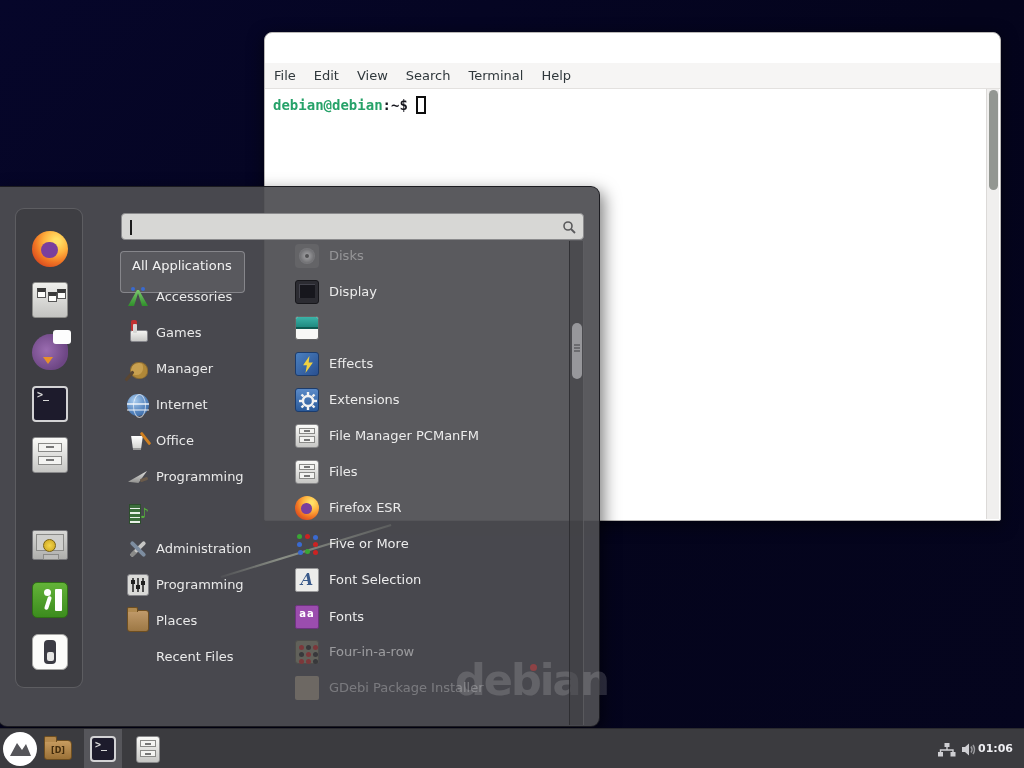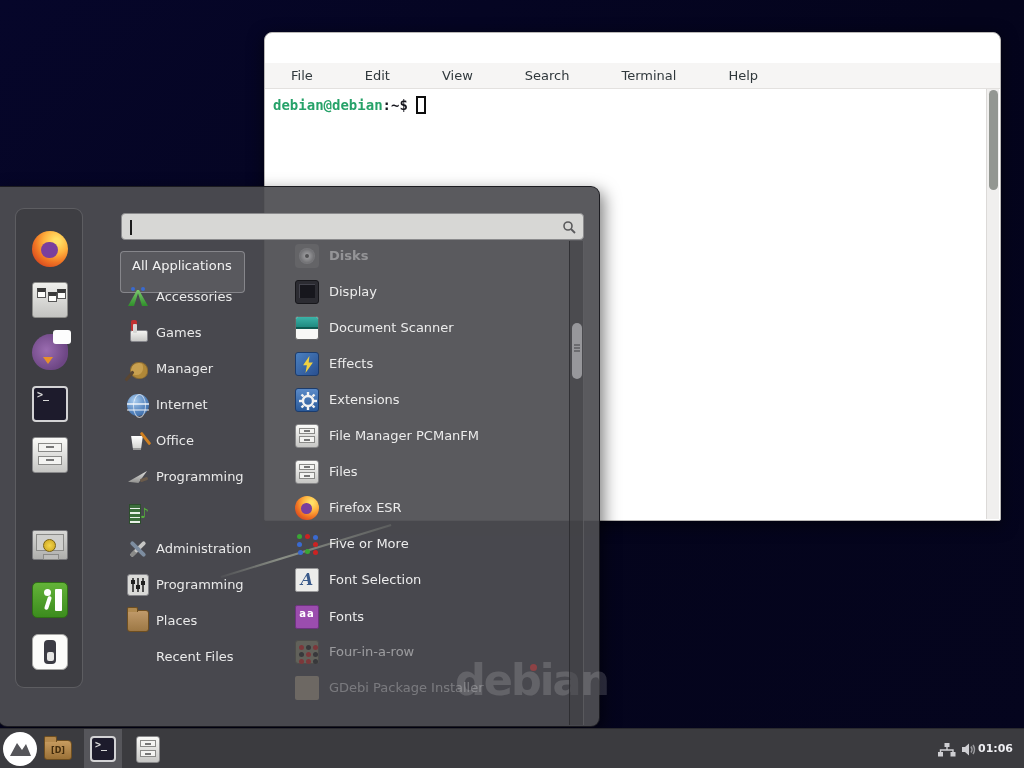--- a/index.html
+++ b/index.html
@@ -21,21 +21,21 @@
   .win-title { position:absolute; left:0; right:0; top:0; height:30px; line-height:30px;
     text-align:center; font-size:13px; font-weight:bold; color:#2f373b; }
   .wbtn { position:absolute; top:7px; width:16px; height:16px; text-align:center;
     color:#46535d; cursor:default; }
   .wbtn-min  { left:644px; } .wbtn-max { left:678px; } .wbtn-close { left:712px; }
   .glyph-min { position:absolute; left:4px; top:9px; width:8px; height:3px; background:#46535d; }
   .glyph-max { position:absolute; left:4px; top:4px; width:9px; height:8px; border:2px solid #46535d; }
   .glyph-close { font-size:13px; font-weight:bold; line-height:16px; }
   .menubar { position:absolute; left:0; top:30px; right:0; height:26px;
     background:#f6f5f4; border-bottom:1px solid #e3e1df; }
-  .menubar span { display:inline-block; padding:0 26px; font-size:13px; color:#30383c;
+  .menubar span { display:inline-block; padding:0 9px; font-size:13px; color:#30383c;
     line-height:26px; }
   .term-body { position:absolute; left:0; top:56px; right:0; bottom:0; background:#fff;
     border-radius:0 0 2px 2px; font-family:"DejaVu Sans Mono", monospace; }
   .prompt { position:absolute; left:8px; top:7px; font-size:14px; font-weight:bold; }
   .prompt .u { color:#26a269; }
   .prompt .p { color:#16161e; }
   .cursor { display:inline-block; width:10px; height:18px; border:2px solid #0d0d0d;
     vertical-align:-4px; margin-left:8px; background:#fff; }
   .term-scroll { position:absolute; right:1px; top:0; width:13px; bottom:1px;
     background:#f0efee; border-left:1px solid #dcdad8; }
@@ -72,21 +72,21 @@
     border-radius:4px; }
   .all-apps-btn .lbl { position:absolute; left:11px; line-height:28px; font-size:13px; color:#f2f2f2; }
 
   .cat-row { position:absolute; left:121px; width:142px; height:36px; }
   .cat-ico { position:absolute; left:7px; top:7px; width:22px; height:22px; }
   .cat-lbl { position:absolute; left:36px; line-height:36px; font-size:13px; color:#eaeaea; white-space:nowrap; }
 
   .app-row { position:absolute; left:288px; width:272px; height:36px; }
   .app-ico { position:absolute; left:8px; top:6px; width:24px; height:24px; }
   .app-lbl { position:absolute; left:42px; line-height:36px; font-size:13px; color:#ececec; white-space:nowrap; }
-  .dim40 { opacity:.4;font-weight:bold; } .dim50 { opacity:.5; } .dim30 { opacity:.3; }
+  .dim40 { opacity:.4; } .dim50 { opacity:.5; } .dim30 { opacity:.3; }
 
   .menu-scroll { position:absolute; left:570px; top:54px; width:15px; height:484px;
     background:rgba(60,60,64,0.5); border-left:1px solid rgba(38,38,42,0.7);
     border-right:1px solid rgba(112,112,116,0.5); }
   .menu-thumb { position:absolute; left:2px; top:82px; width:10px; height:56px;
     background:#97979b; border-radius:5px; }
   .menu-thumb::after { content:""; position:absolute; left:2px; top:24px; width:6px; height:2px;
     background:#6b6b6f; box-shadow:0 3px 0 #6b6b6f, 0 -3px 0 #6b6b6f; }
 
   
@@ -348,21 +348,20 @@
     <div class="app-row dim40" style="top:51px;">
       <span class="app-ico a-disks"></span>
       <span class="app-lbl">Disks</span>
     </div>
     <div class="app-row" style="top:87px;">
       <span class="app-ico a-display"></span>
       <span class="app-lbl">Display</span>
     </div>
     <div class="app-row" style="top:123px;">
       <span class="app-ico a-scanner"></span>
-      <span class="app-lbl">Document Scanner</span>
     </div>
     <div class="app-row" style="top:159px;">
       <span class="app-ico a-effects"></span>
       <span class="app-lbl">Effects</span>
     </div>
     <div class="app-row" style="top:195px;">
       <span class="app-ico a-ext">
         <svg width="24" height="24" viewBox="0 0 24 24">
           <circle cx="12" cy="12" r="5" fill="none" stroke="#f2f2f2" stroke-width="2.4"></circle>
           <g stroke="#f2f2f2" stroke-width="2.4">

